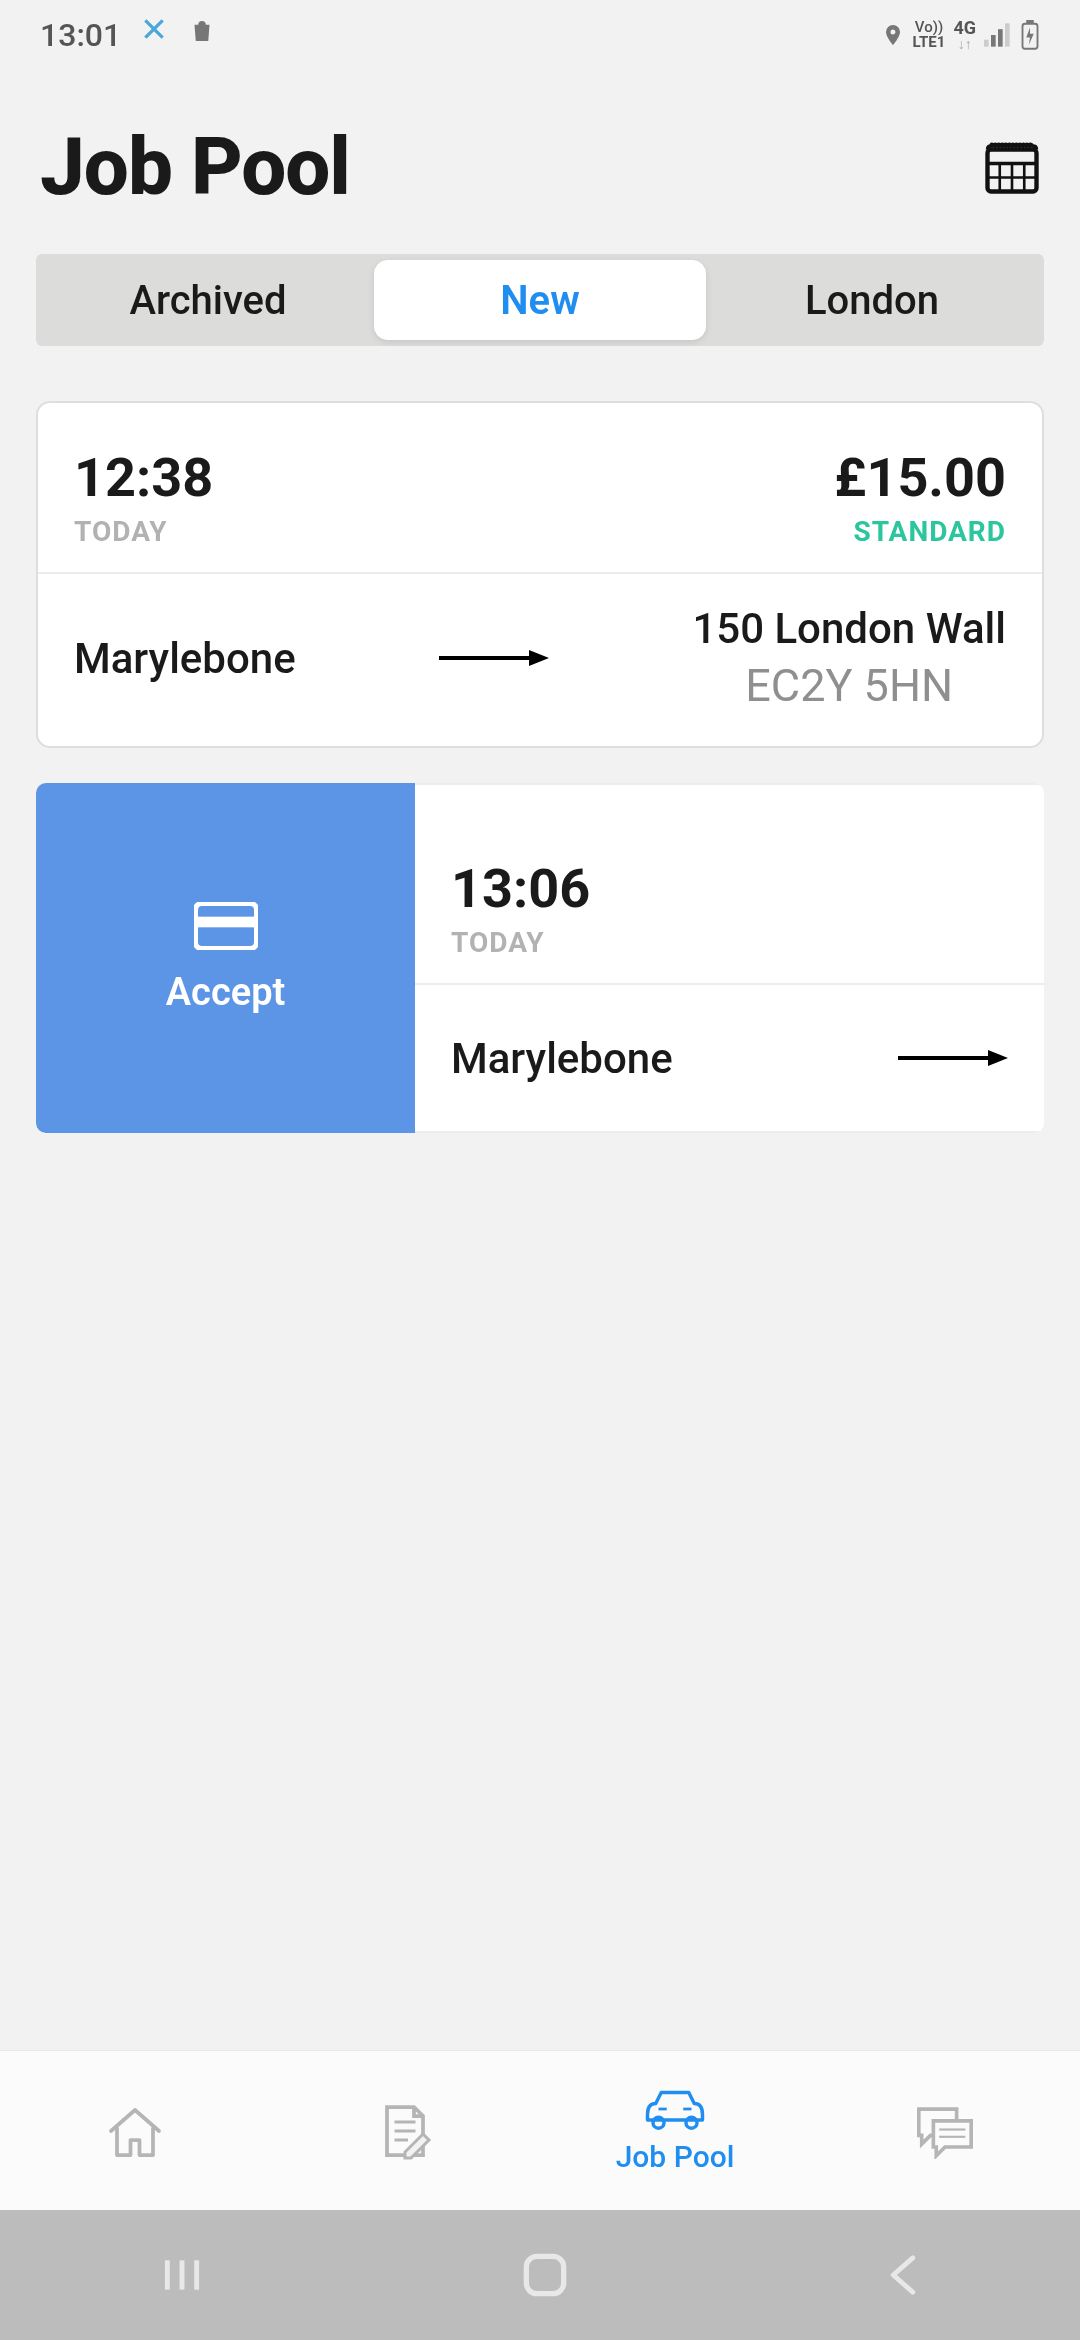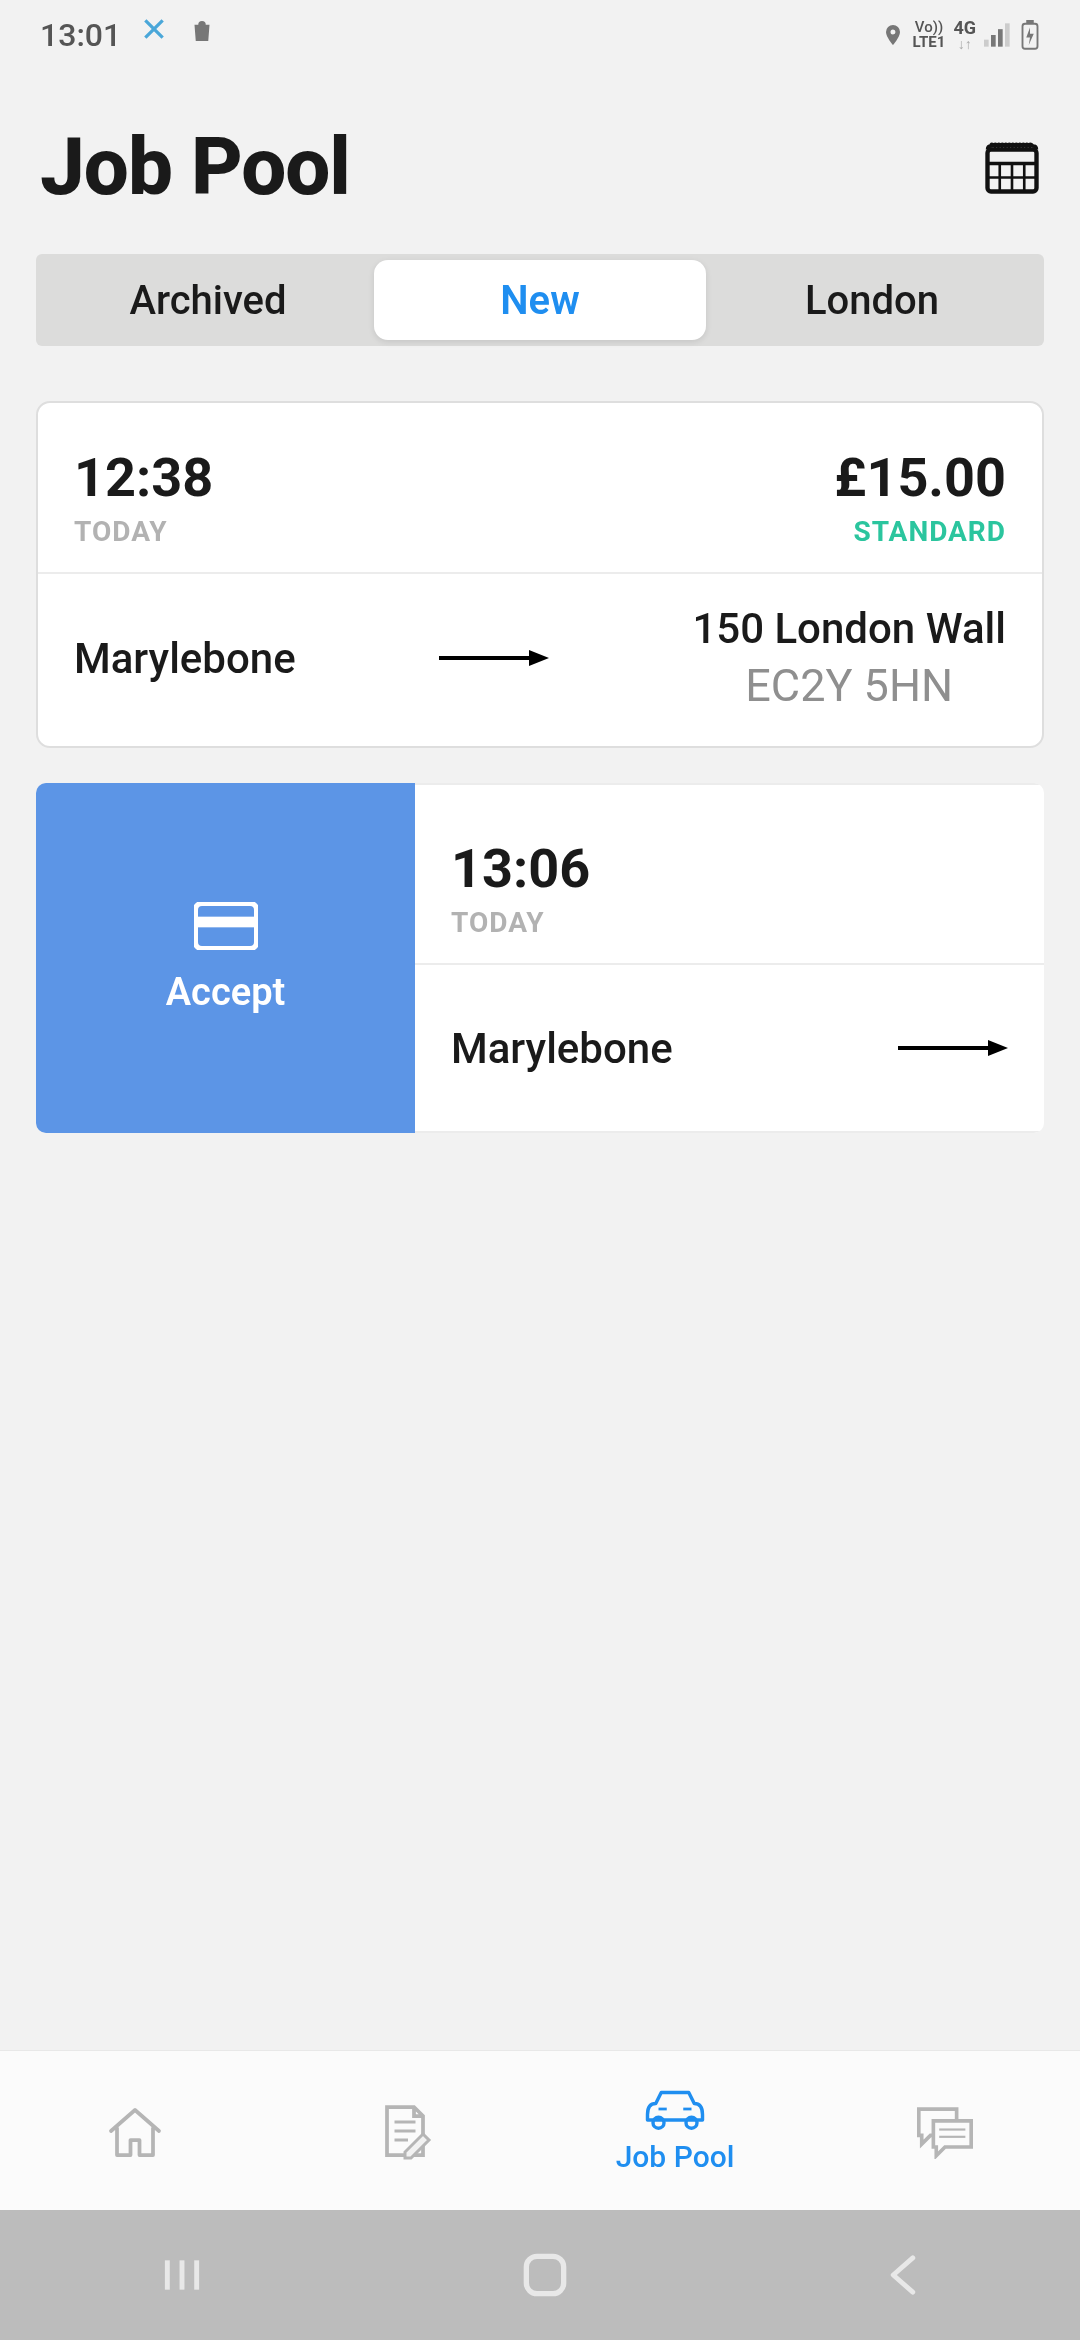--- a/index.html
+++ b/index.html
@@ -156,20 +156,21 @@
       flex: 1;
       background: #ffffff;
       border-top: 2px solid #ececec;
       border-bottom: 2px solid #ececec;
       display: flex;
       flex-direction: column;
     }
     .card2-top {
       padding: 52px 36px 24px 36px;
       border-bottom: 2px solid #ececec;
+      margin-top: 20px;
     }
     .card2-top .time { font-size: 54px; font-weight: 700; color: #1a1a1a; }
     .card2-top .day { font-size: 28px; font-weight: 700; color: #b2b2b2; letter-spacing: 1px; margin-top: 6px; }
     .card2-bottom {
       flex: 1;
       display: flex;
       align-items: center;
       justify-content: space-between;
       padding: 0 36px;
     }

